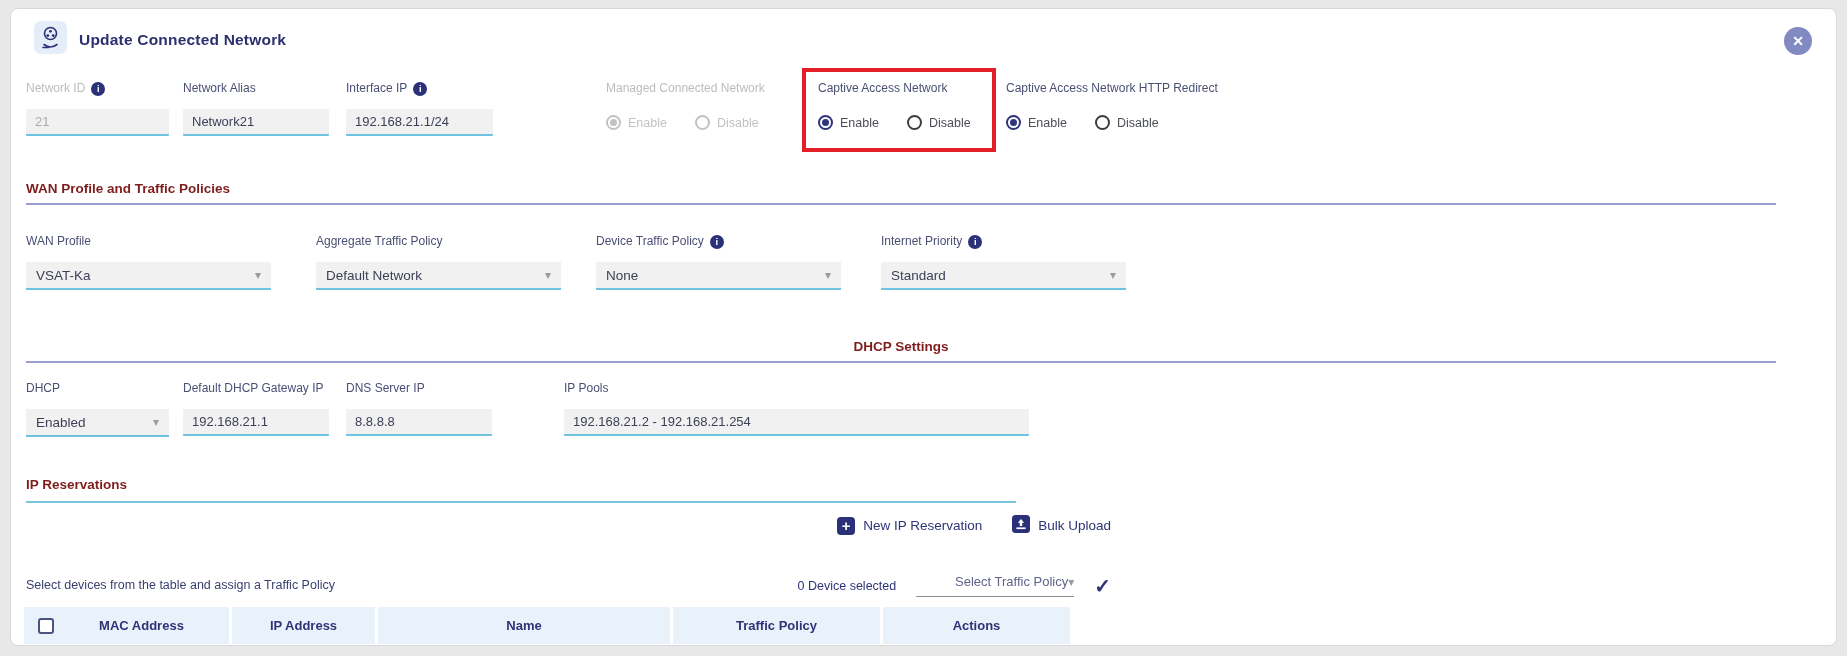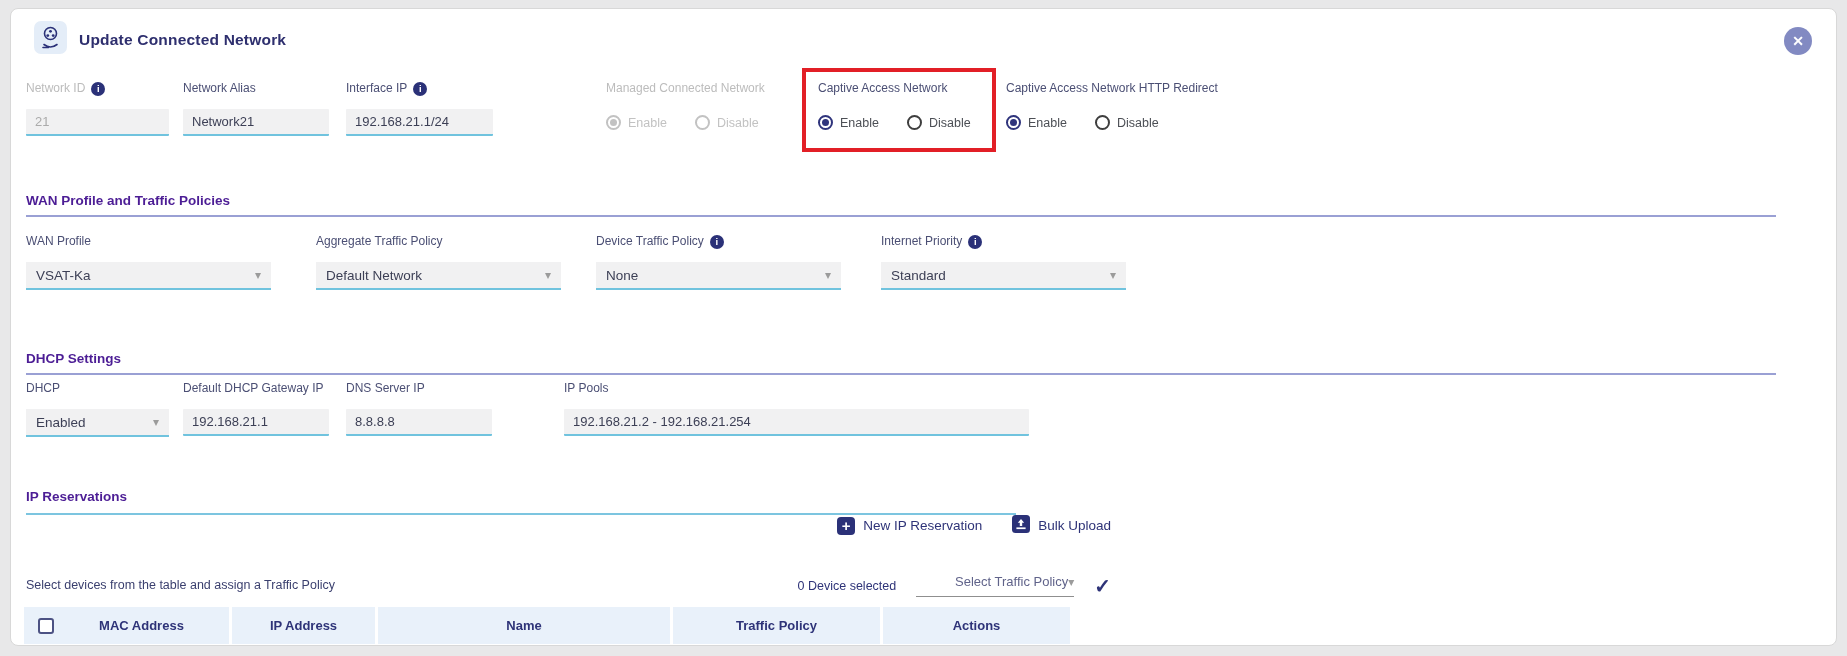--- a/index.html
+++ b/index.html
@@ -62,22 +62,22 @@
   .gdis .radio{border-color:#c2c2c2;}
   .gdis .radio.sel::after{background:#c2c2c2;}
   .gdis .radio-opt{color:#c2c2c2;cursor:default;}
   .redbox{
     border:4px solid #e21f26;margin-top:-13px;margin-left:18px;
     padding:9px 12px 12px 12px;box-sizing:content-box;
   }
 
   
   .sec{
-    font-size:13.5px;font-weight:bold;color:#4c1d95;padding-bottom:7px;
-    border-bottom:2px solid #9aa0d4;box-sizing:border-box;margin-top:12px;
+    font-size:13.5px;font-weight:bold;color:#7f1d1d;padding-bottom:7px;
+    border-bottom:2px solid #9aa0d4;box-sizing:border-box;
   }
   .sec.cyan{border-bottom-color:#7cc5e0;padding-bottom:9px;}
 
   
   .btnrow{display:flex;justify-content:flex-end;align-items:center;gap:30px;}
   .iconbtn{display:flex;align-items:center;gap:8px;color:#2e3378;font-size:13.5px;cursor:pointer;}
   .sqicon{
     width:18px;height:18px;background:#2b3178;border-radius:4px;color:#fff;
     display:flex;align-items:center;justify-content:center;font-size:15px;
     font-weight:bold;line-height:1;flex:0 0 auto;
@@ -228,21 +228,21 @@
         <span>Internet Priority</span>
         <span class="info">i</span>
       </span>
       <div class="select">
         <span>Standard</span>
         <span class="chev">▾</span>
       </div>
     </div>
   </div>
 
-  <div class="abs sec" style="left:15px;top:330px;width:1750px;">DHCP Settings</div>
+  <div class="abs sec" style="left:15px;top:330px;width:1750px;text-align:center;">DHCP Settings</div>
 
   <div class="abs" style="left:15px;top:372px;display:flex;">
     <div class="fgroup" style="width:143px;">
       <span class="flabel">DHCP</span>
       <div class="select">
         <span>Enabled</span>
         <span class="chev">▾</span>
       </div>
     </div>
     <div class="fgroup" style="width:146px;margin-left:14px;">

